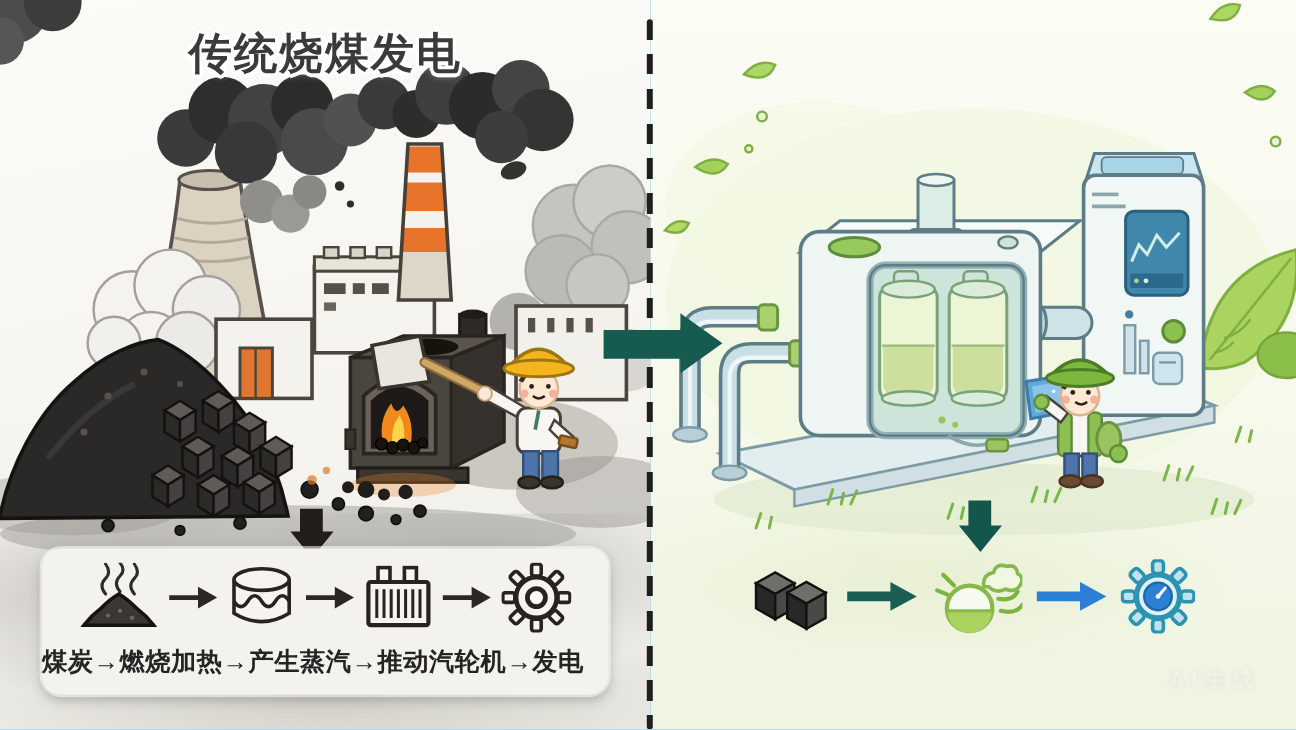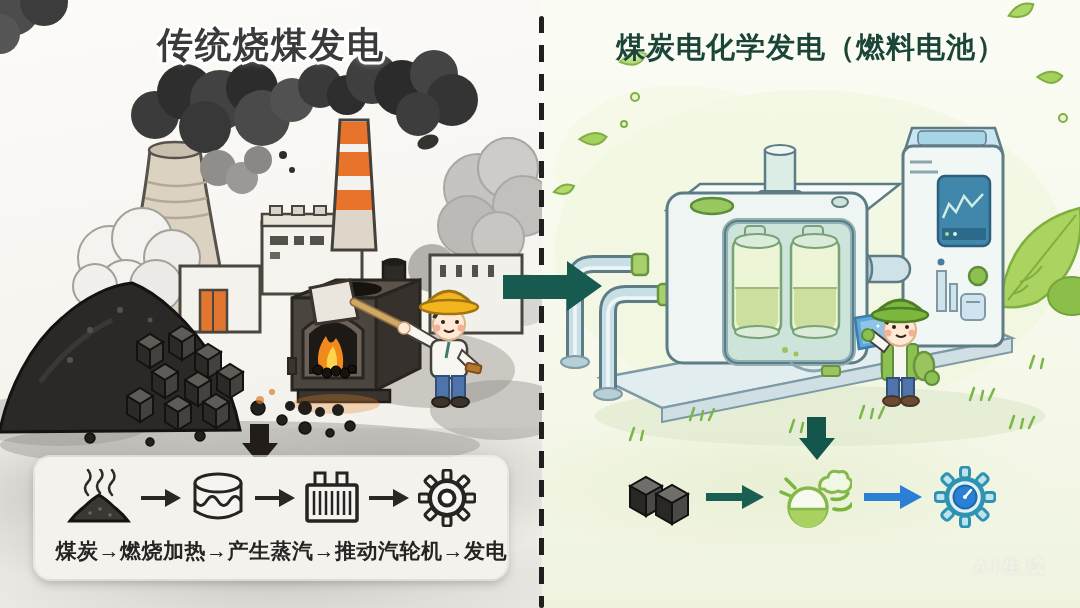--- a/index.html
+++ b/index.html
@@ -23,21 +23,21 @@
     text-shadow:-2px -2px 0 #fff,2px -2px 0 #fff,-2px 2px 0 #fff,2px 2px 0 #fff,0 -3px 0 #fff,0 3px 0 #fff,-3px 0 0 #fff,3px 0 0 #fff,0 0 8px rgba(255,255,255,.95);}
   .title.r{left:548px;top:28px;width:526px;font-size:29px;color:#1b4637;letter-spacing:1px;
     text-shadow:0 0 6px rgba(255,255,255,.8);}
   .divider{position:absolute;left:539px;top:16px;width:5px;height:592px;z-index:5;
     background:repeating-linear-gradient(to bottom,#1f1f1f 0 17px,transparent 17px 29px);border-radius:3px;}
   .center-arrow{position:absolute;left:498px;top:258px;z-index:7;}
   .down-arrow{position:absolute;z-index:6;}
   .flow-box{position:absolute;left:35px;top:457px;width:472px;height:122px;z-index:6;
     background:#f4f2ec;border-radius:16px;box-shadow:0 0 0 2px rgba(255,255,255,.55),0 4px 10px rgba(70,68,62,.35);}
   .flow-icons{display:flex;align-items:center;justify-content:center;gap:7px;height:72px;padding-top:5px;}
-  .flow-text{text-align:right;font-weight:bold;white-space:nowrap;}
+  .flow-text{text-align:left;font-weight:bold;white-space:nowrap;}
   .flow-text.l{font-size:21px;color:#262422;margin-top:3px;letter-spacing:.5px;}
   .flow-right{position:absolute;left:545px;top:460px;width:530px;z-index:6;}
   .flow-right .flow-icons{gap:10px;height:74px;padding-top:0;}
   .flow-text.r{font-size:22px;color:#1d4a3c;margin-top:4px;letter-spacing:.5px;}
   .watermark{position:absolute;left:946px;top:555px;width:132px;z-index:9;text-align:center;
     font-size:17px;font-weight:bold;color:#ffffff;opacity:.5;letter-spacing:6px;
     filter:blur(1.2px);text-shadow:0 0 3px rgba(130,130,130,.7);}
 </style>
 </head>
 <body>
@@ -397,21 +397,20 @@
       <path d="M250,432 l4,-12 m7,12 l2,-9 m6,9 l5,-11"></path>
       <path d="M320,418 l4,-12 m7,12 l2,-9 m6,9 l5,-11"></path>
       <path d="M430,400 l4,-12 m7,12 l2,-9 m6,9 l5,-11"></path>
       <path d="M490,368 l4,-12 m7,12 l2,-9"></path>
       <path d="M90,440 l4,-12 m7,12 l2,-9"></path>
       <path d="M470,428 l4,-12 m7,12 l2,-9 m6,9 l5,-11"></path>
     </g>
   </svg>
 
   <h1 class="title l">传统烧煤发电</h1>
-  <h1 class="title r">煤炭电化学发电（燃料电池）</h1>
 
   <div class="divider"></div>
 
   <svg class="center-arrow" width="110" height="60" viewBox="0 0 110 60">
     <polygon points="5,17 69,17 69,3 104,28 69,53 69,41 5,41" fill="#175a50"></polygon>
   </svg>
 
   <svg class="down-arrow" style="left:238px;top:422px;" width="44" height="46" viewBox="0 0 44 46">
     <polygon points="12,2 31,2 31,21 40,21 22,43 4,21 12,21" fill="#221d19"></polygon>
   </svg>

